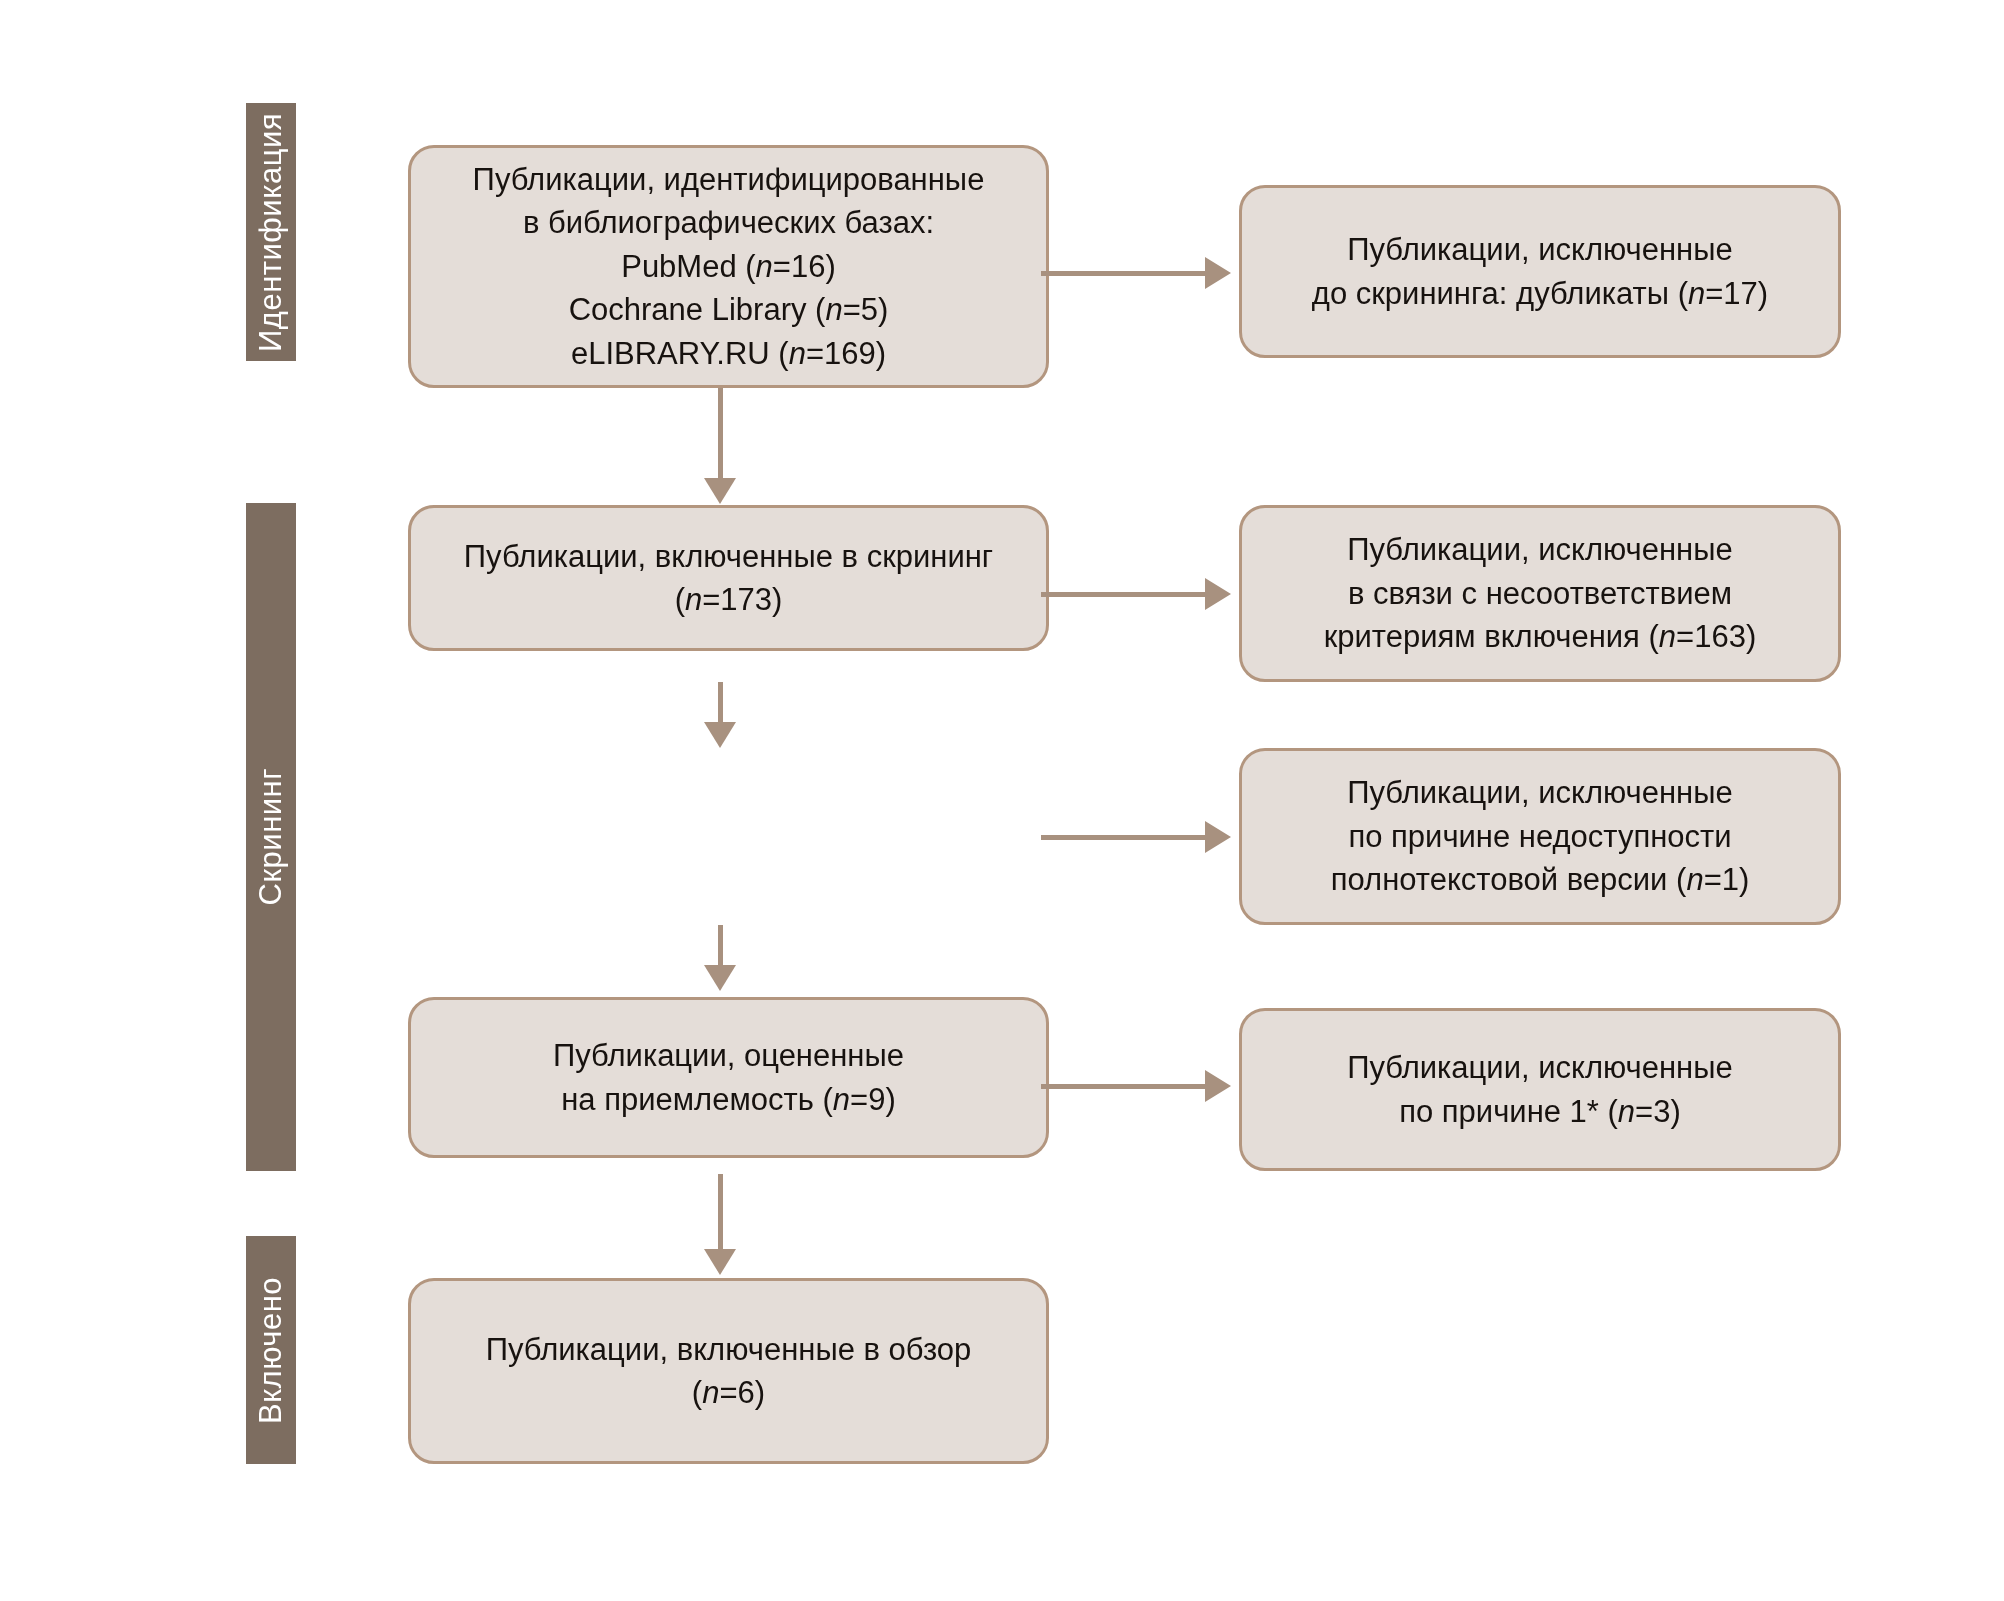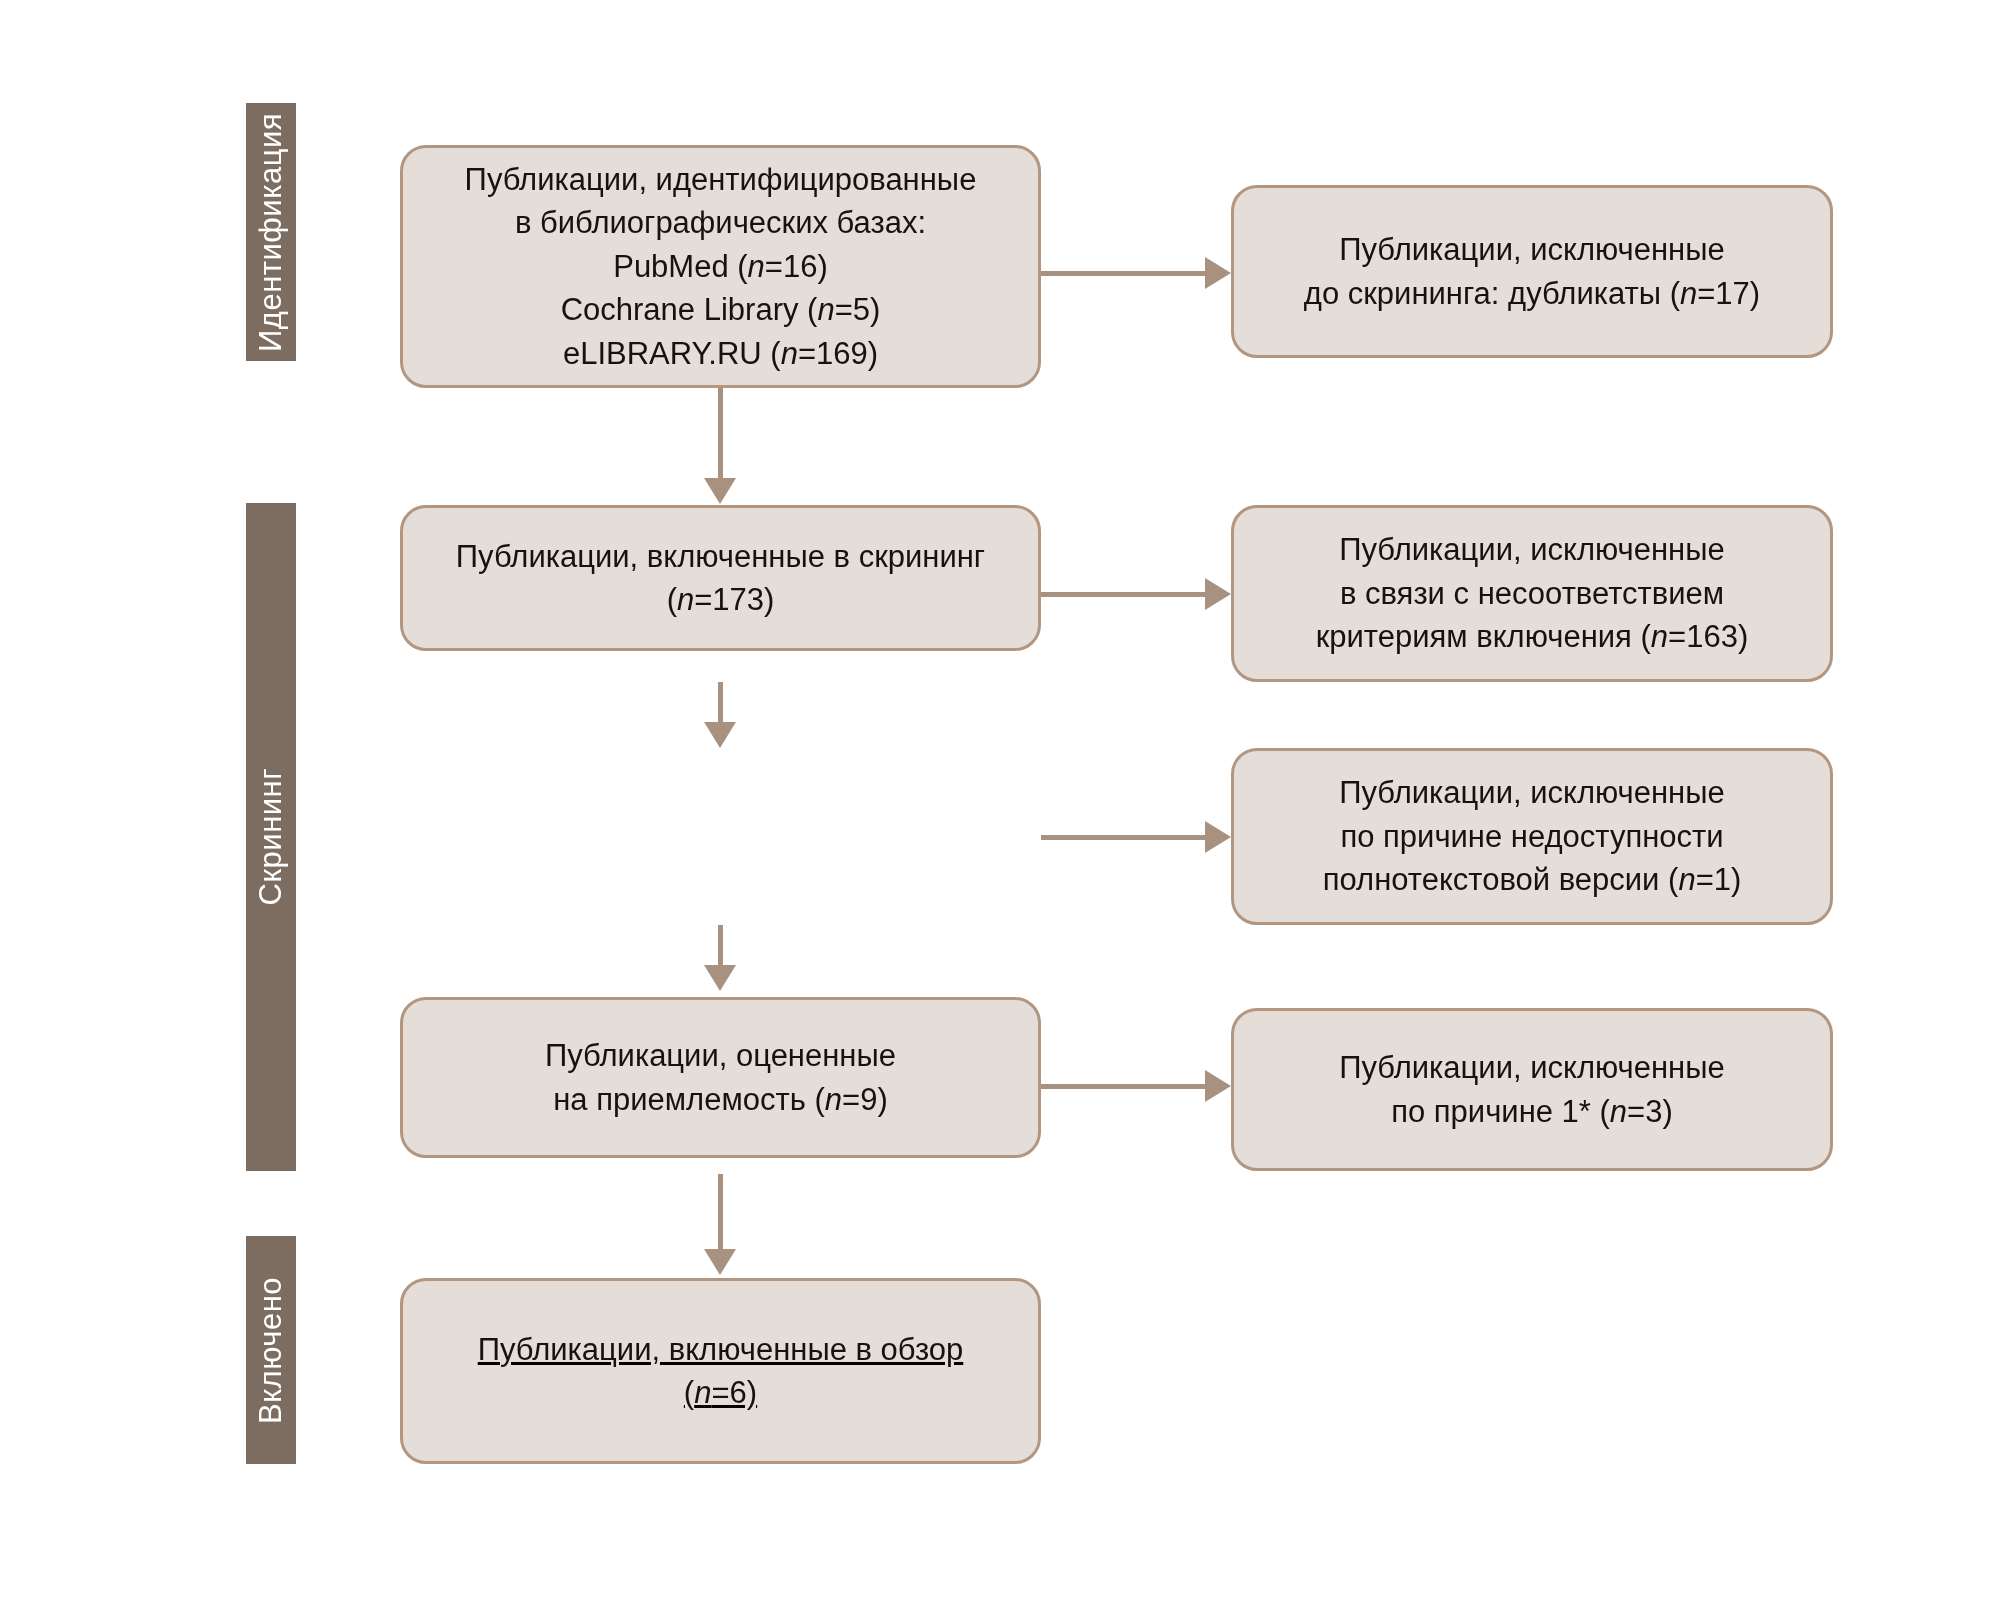--- a/index.html
+++ b/index.html
@@ -41,20 +41,21 @@
     position: absolute;
     background: #e4ddd8;
     border: 3px solid #b3967f;
     border-radius: 26px;
     box-sizing: border-box;
     display: flex;
     align-items: center;
     justify-content: center;
     text-align: center;
     padding: 10px 18px;
+    margin-left: 8px;
   }
   .box .box-text {
     font-size: 31px;
     line-height: 1.40;
     color: #17120f;
     white-space: pre-line;
     font-family: "Liberation Sans", "DejaVu Sans", sans-serif;
   }
   .box .box-text i {
     font-style: italic;
@@ -151,17 +152,17 @@
   <div class="conn-h-line" style="left:1041px; top:1084px; width:170px;"></div>
   <div class="conn-h-head" style="left:1205px; top:1070px;"></div>
 
   <div class="box" style="left:1231px; top:1008px; width:602px; height:163px;">
     <span class="box-text">Публикации, исключенные<br>по причине 1* (<i>n</i>=3)</span>
   </div>
 
   <div class="conn-v-line" style="left:718px; top:1174px; width:5px; height:80px;"></div>
   <div class="conn-v-head" style="left:704px; top:1249px;"></div>
 
-  <div class="box" style="left:400px; top:1278px; width:641px; height:186px;text-decoration:underline;">
+  <div class="box" style="left:400px; top:1278px; width:641px; height:186px;">
     <span class="box-text">Публикации, включенные в обзор<br>(<i>n</i>=6)</span>
   </div>
 
 </div>
 
 </body></html>

